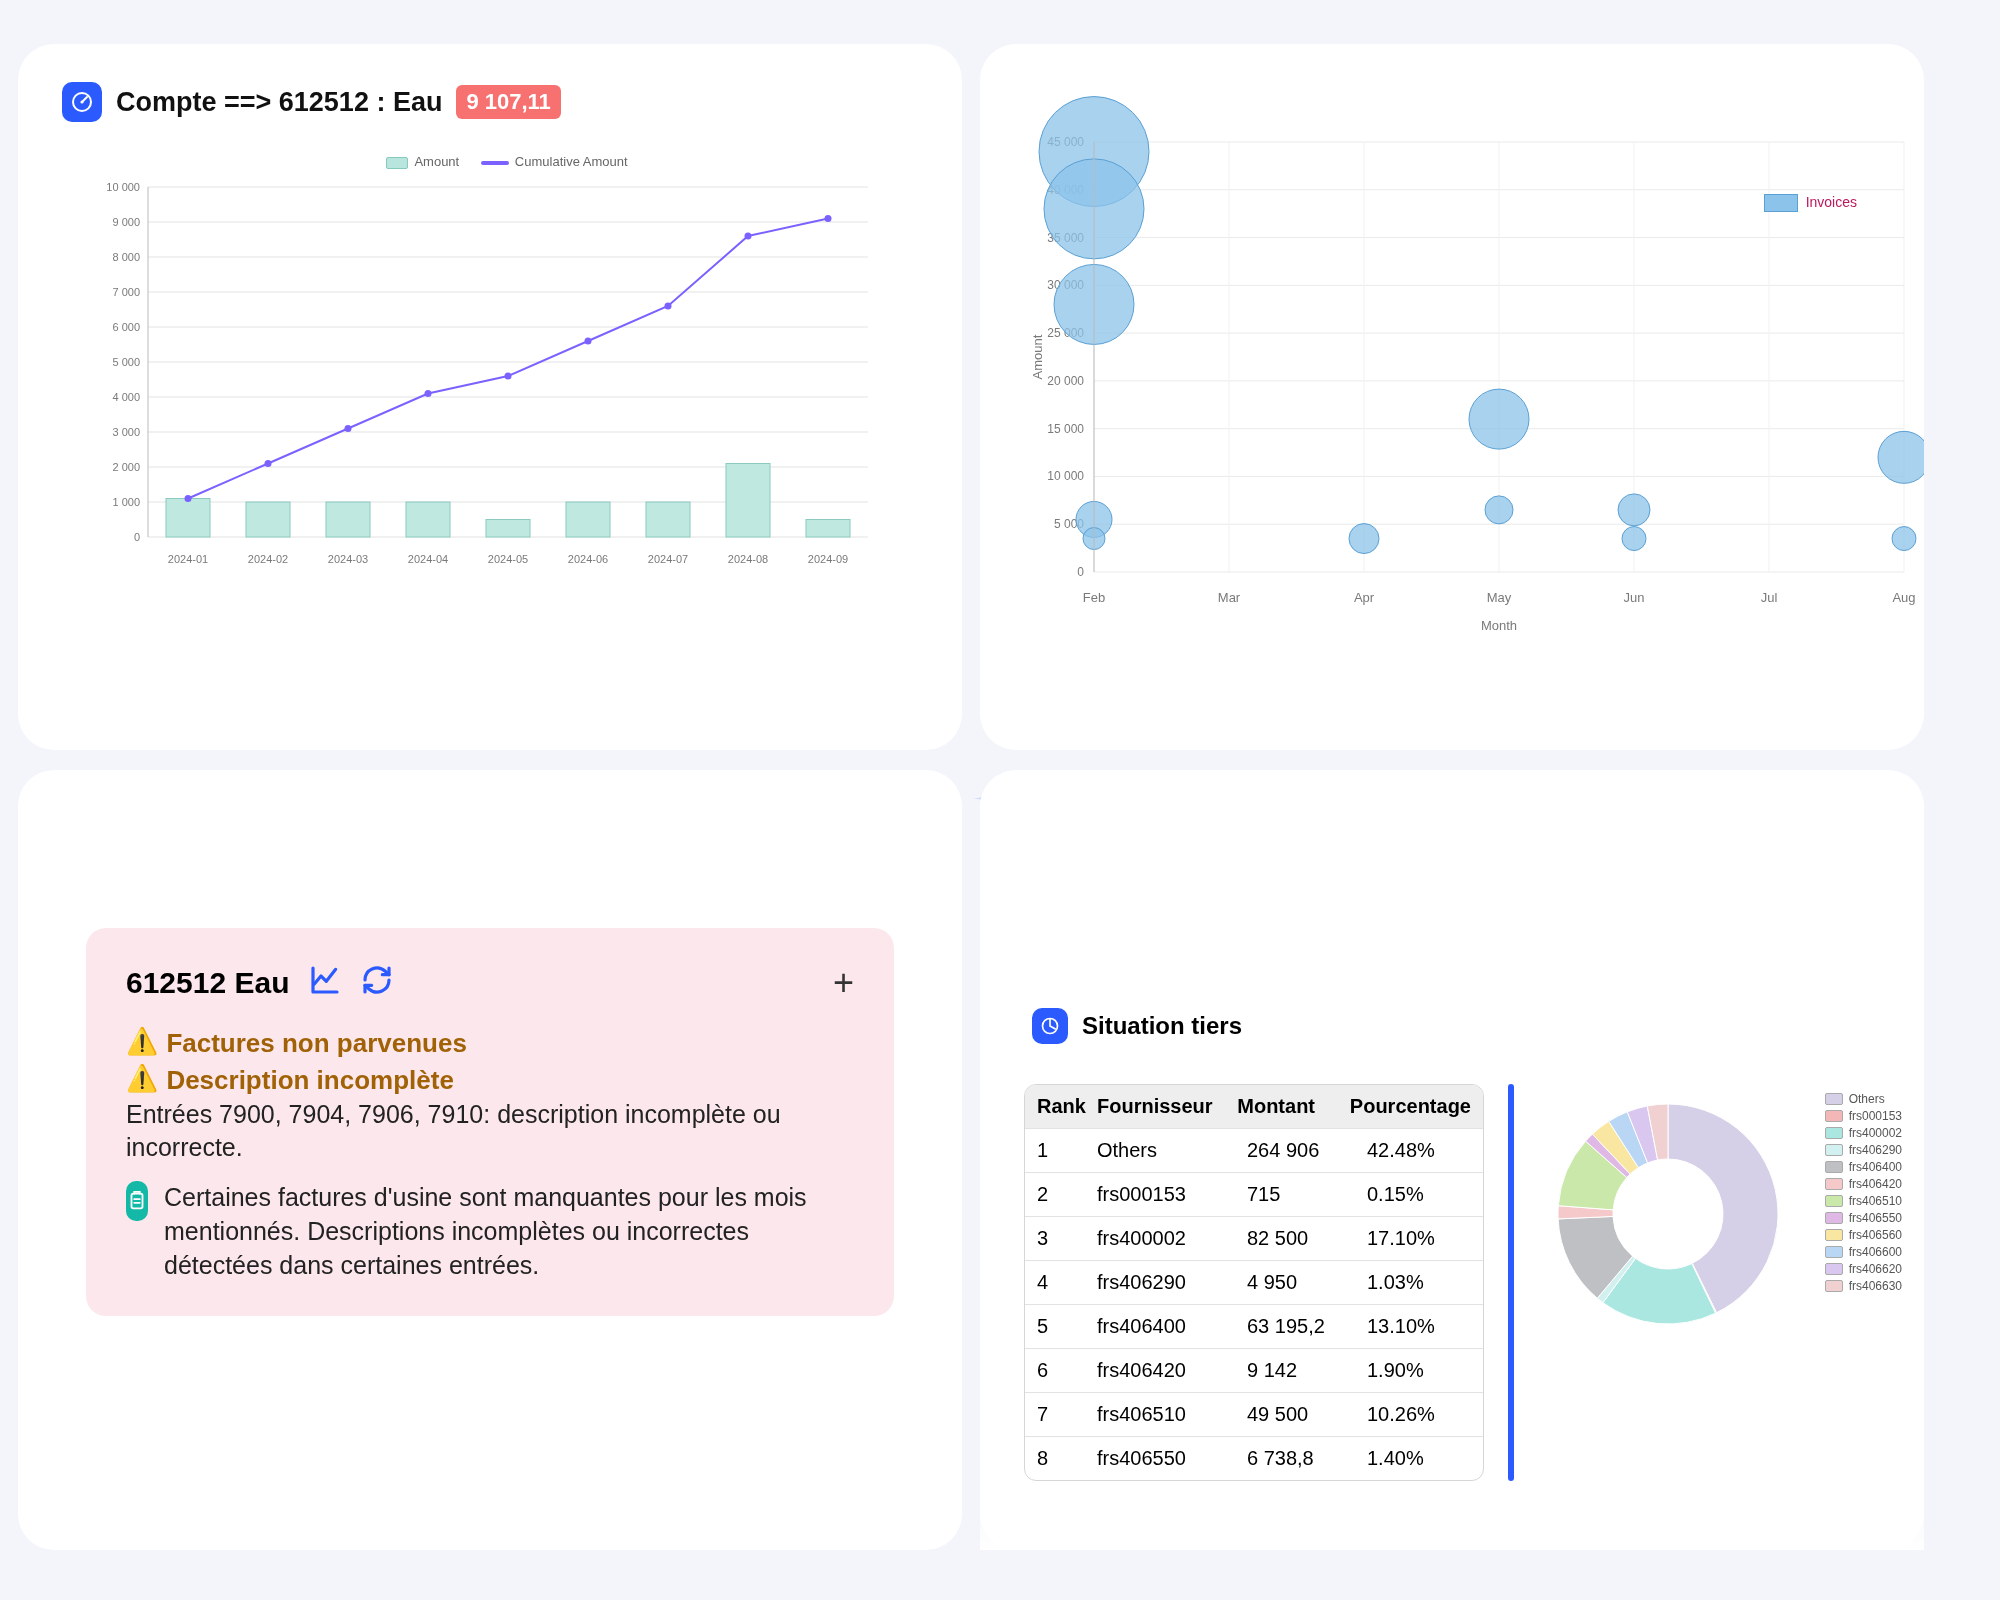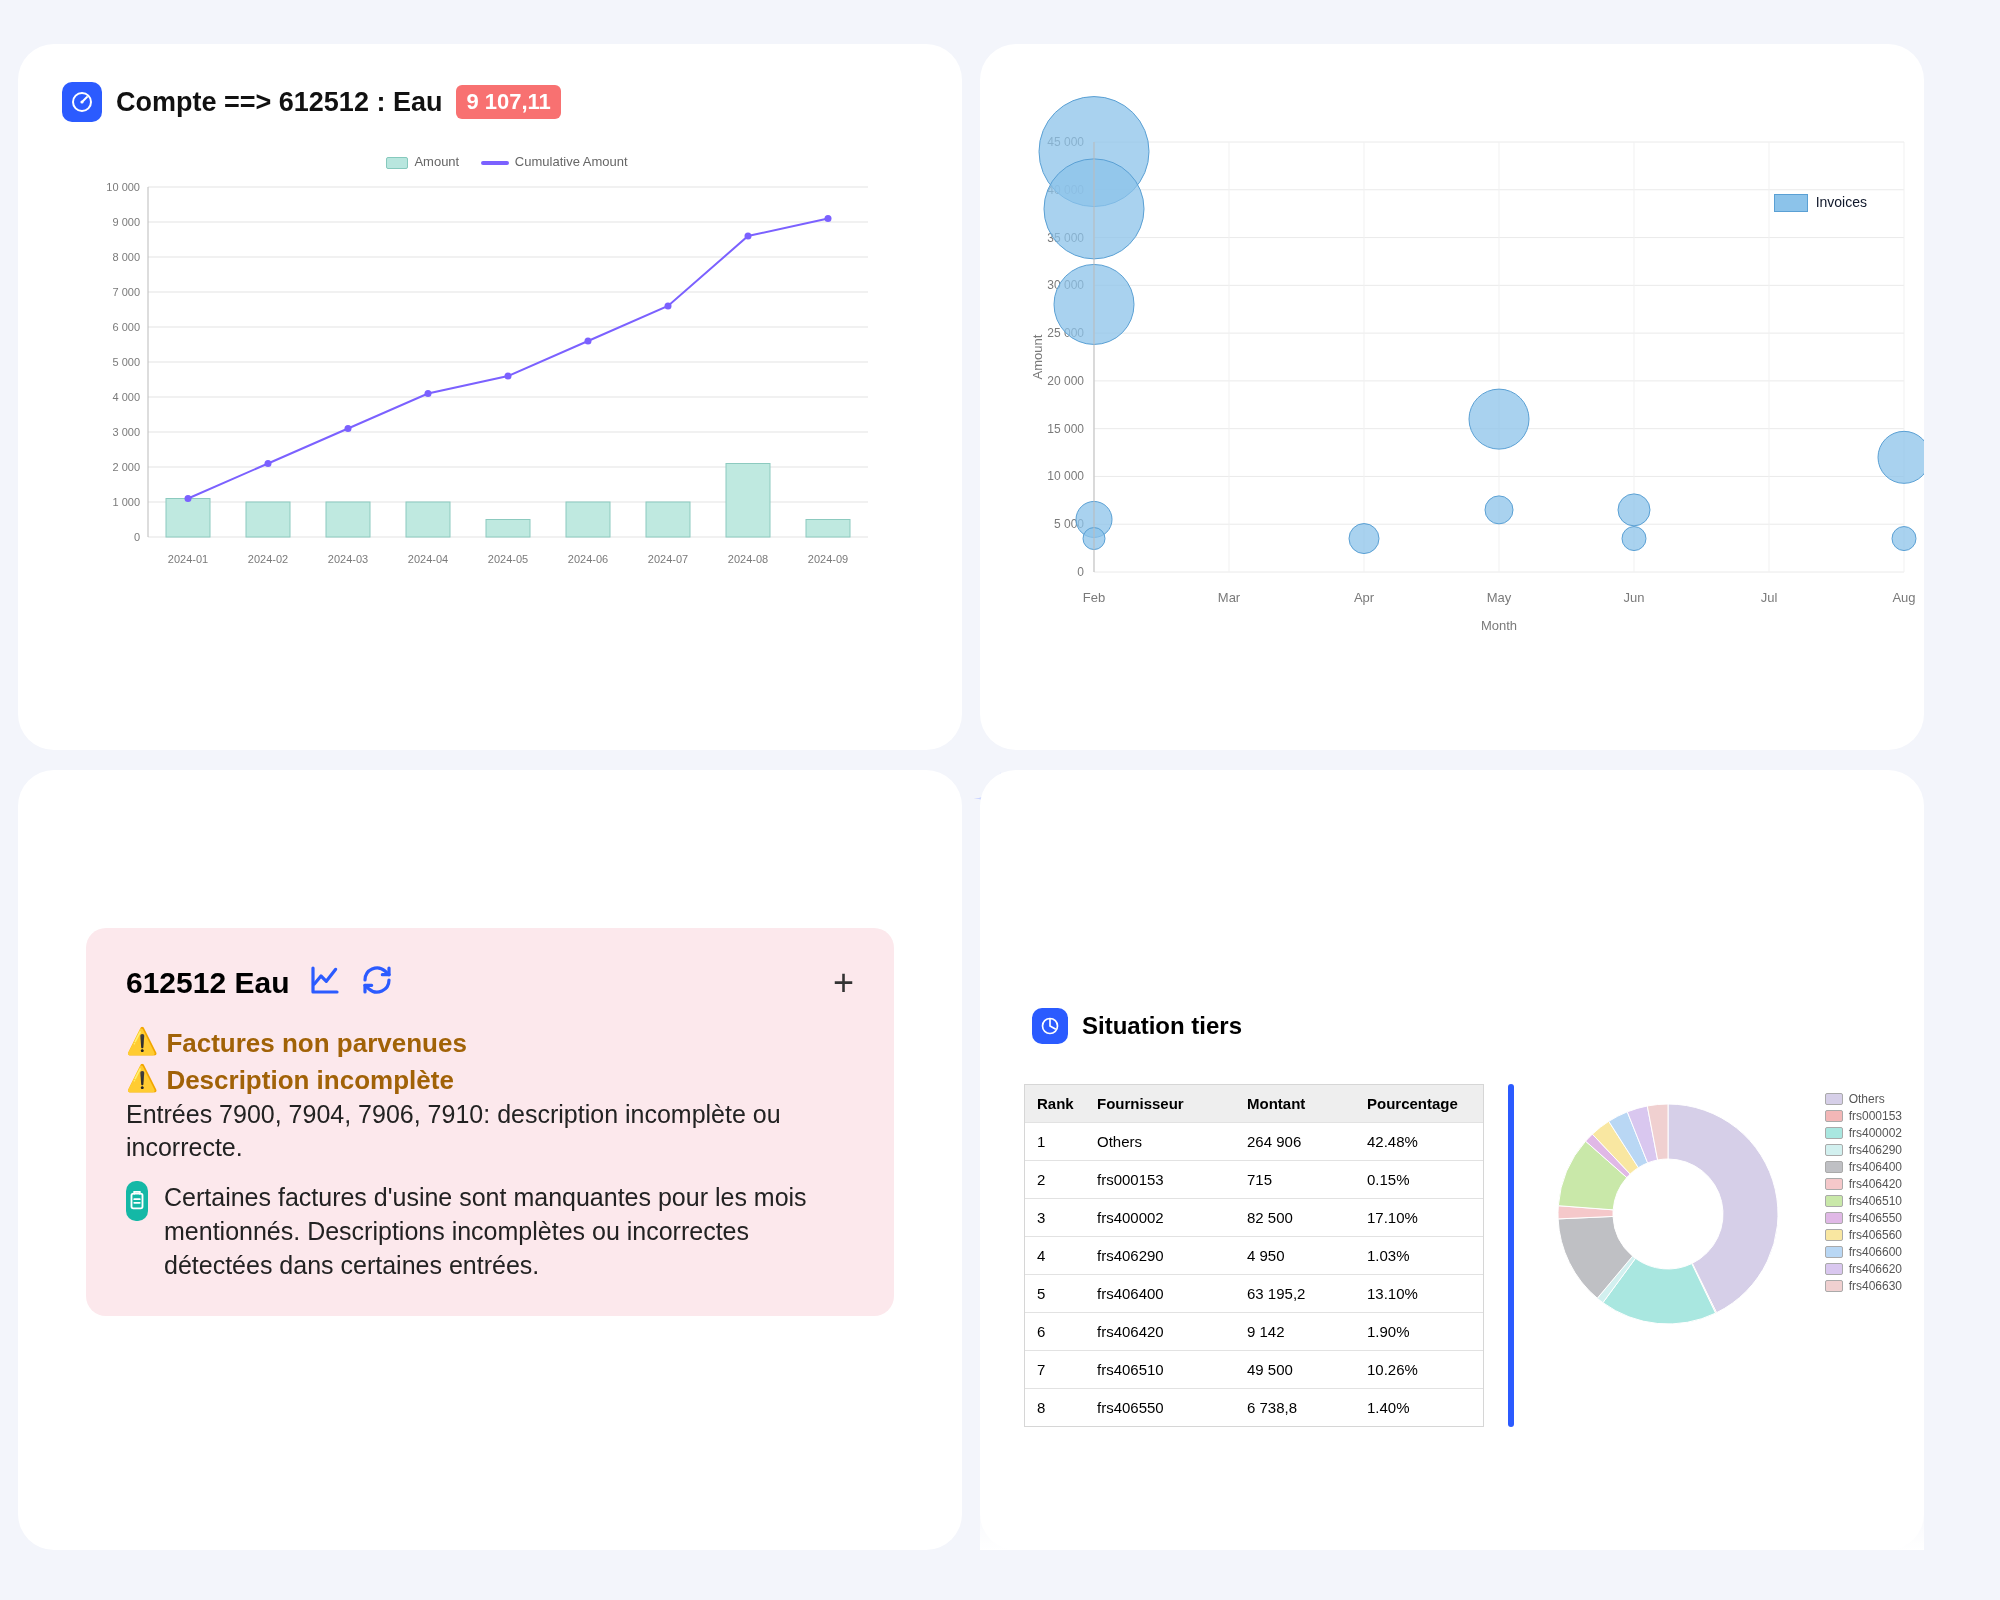--- a/index.html
+++ b/index.html
@@ -18,21 +18,21 @@
   .badge-amt{background:#f87171;color:#fff;font-weight:700;padding:4px 10px;border-radius:6px;font-size:22px}
 
   
   .chartA{margin:0 0 0 16px}
   .legend-top{font-size:13px;color:#666;text-align:center;margin-bottom:8px}
   .swatch{display:inline-block;width:22px;height:12px;margin:0 6px 0 18px;vertical-align:middle;border-radius:2px}
   .sw-bar{background:#b8e6de;border:1px solid #86c9bd}
   .sw-line{background:none;border:2px solid #7b61ff;height:0;width:28px}
   svg text{font-family:inherit;fill:#7a7a7a}
 
-  .legend-bub{position:absolute;right:57px;top:150px;font-size:14px;color:#0f172a}
+  .legend-bub{position:absolute;right:67px;top:150px;font-size:14px;color:#be185d}
   .legend-bub .sw{display:inline-block;width:34px;height:18px;background:#8cc3ea;border:1px solid #5aa0d4;margin-right:8px;vertical-align:middle}
 
   
   .pink{background:#fce8ec;border-radius:20px;margin:120px 24px 0;padding:34px 40px}
   .pink-hd{display:flex;align-items:center;gap:20px;margin-bottom:24px}
   .pink-hd h2{font-size:30px;font-weight:800}
   .pink-hd .spacer{flex:1}
   .plus{font-size:36px;font-weight:300;color:#333}
   .icon-line{color:#2b5bff;font-size:30px}
   .alert-row{display:flex;align-items:flex-start;gap:8px;margin-top:6px}
@@ -41,21 +41,21 @@
   .alert-body{color:#222;font-size:25px;line-height:1.3;margin:2px 0 18px 0}
   .info-row{display:flex;align-items:flex-start;gap:16px;}
   .info-ic{width:40px;height:40px;background:#14b8a6;border-radius:10px;display:flex;align-items:center;justify-content:center;color:#fff;font-size:22px}
   .info-body{color:#222;font-size:25px;line-height:1.35}
 
   
   .hdrD{display:flex;align-items:center;gap:14px;margin:200px 8px 40px}
   .icon-boxD{width:36px;height:36px;background:#2b5bff;border-radius:10px;display:flex;align-items:center;justify-content:center;color:#fff;font-weight:700}
   .hdrD-title{font-size:24px;font-weight:700}
   .tiers-wrap{display:flex;gap:24px;align-items:flex-start;position:relative}
-  .tiers-table{border:1px solid #d6d6d6;border-radius:0;overflow:hidden;width:460px;font-size:15px}
+  .tiers-table{border:1px solid #d6d6d6;border-radius:12px;overflow:hidden;width:460px;font-size:20px}
   .tiers-table .thead{display:flex;background:#eee;font-weight:700}
   .tiers-table .tr{display:flex;border-top:1px solid #e2e2e2}
   .tiers-table .td{padding:10px 12px}
   .c-rank{width:60px}
   .c-fn{width:150px}
   .c-mt{width:120px}
   .c-pc{flex:1}
   .vbar{width:6px;background:#2b5bff;border-radius:3px;align-self:stretch;min-height:290px}
   .pie-legend{position:absolute;right:-22px;top:8px;font-size:12px}
   .pie-legend div{display:flex;align-items:center;gap:6px;margin-bottom:3px;color:#555}

